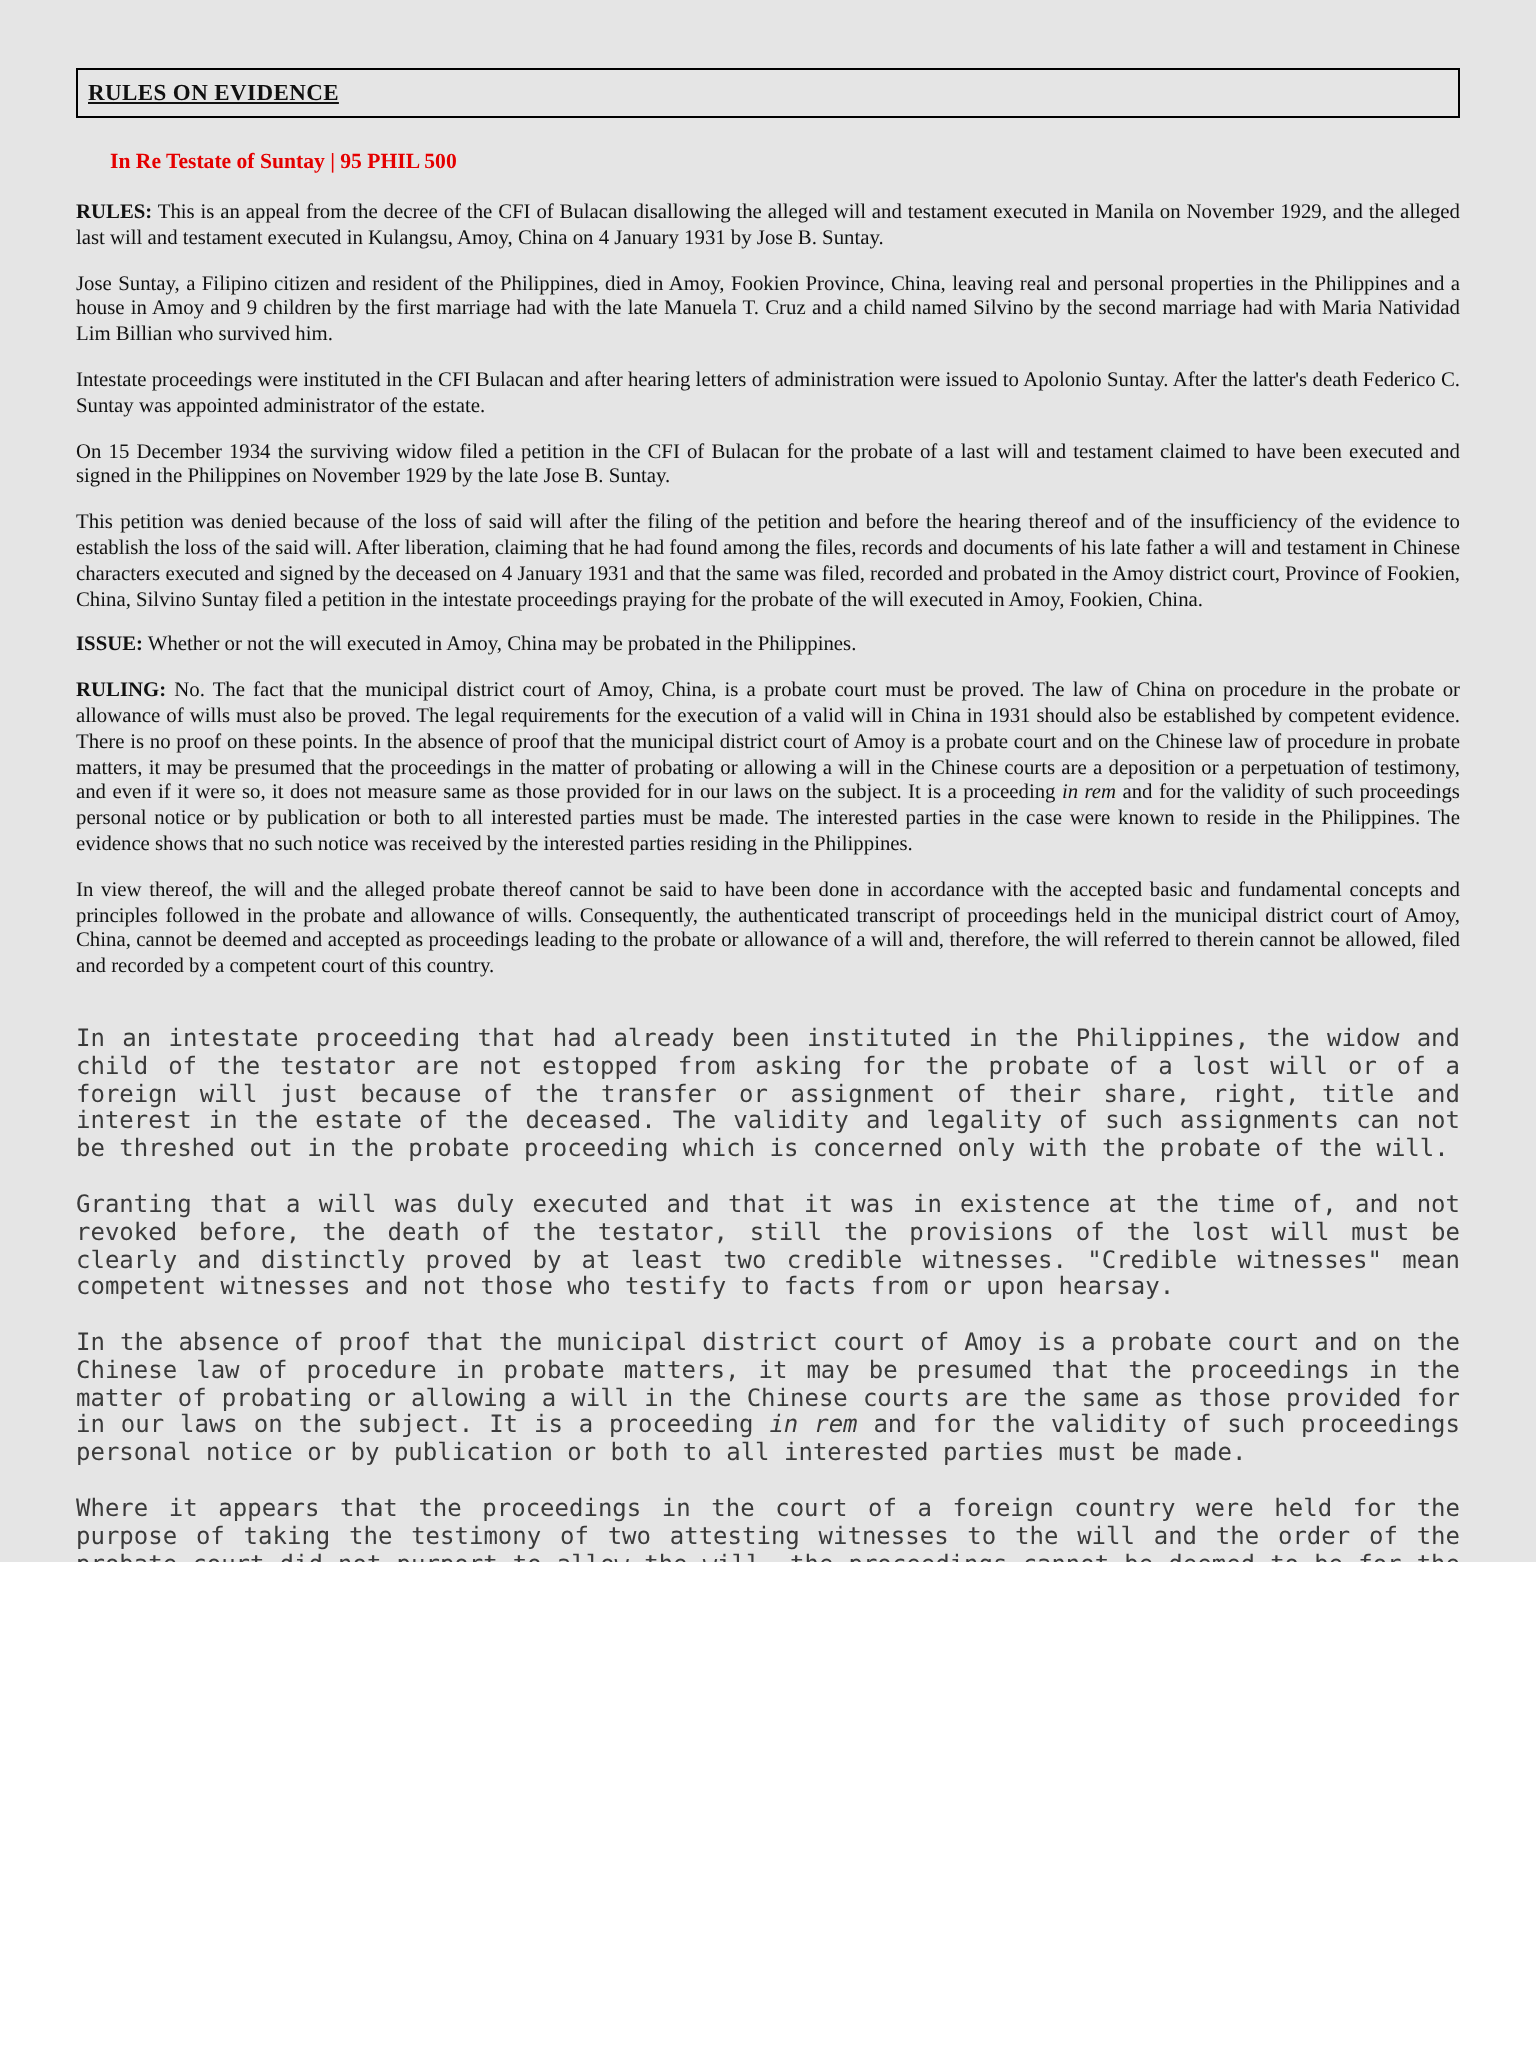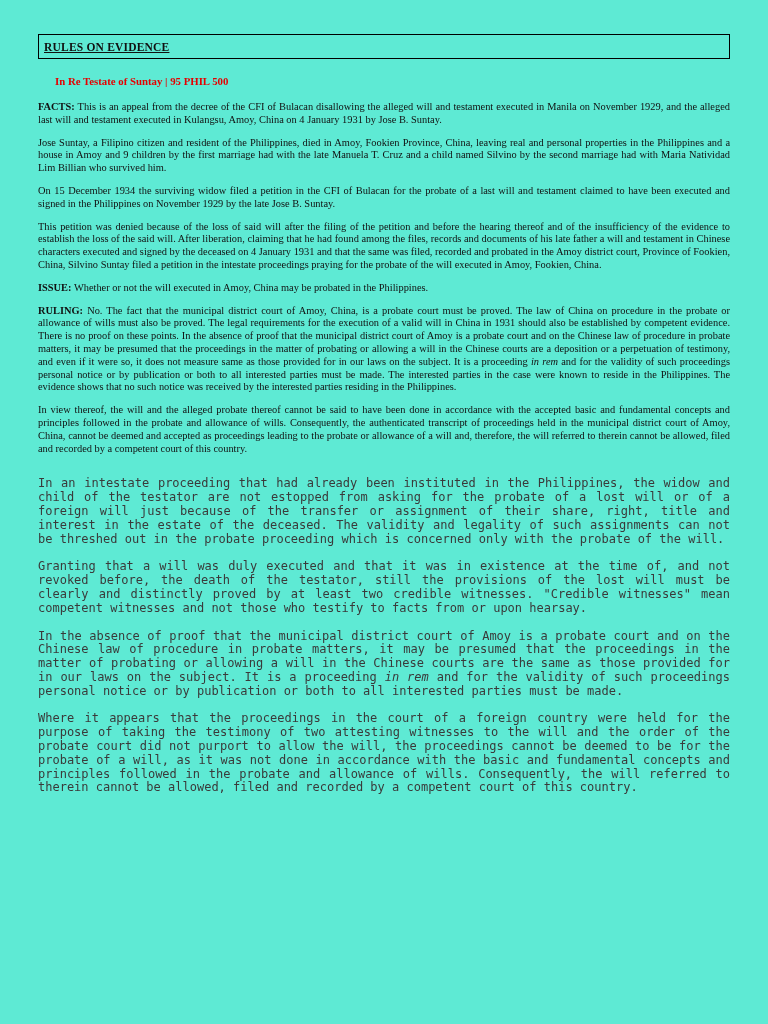--- a/index.html
+++ b/index.html
@@ -3,24 +3,24 @@
 <meta charset="utf-8">
 <style>
   html, body {
     margin: 0;
     padding: 0;
     background: #ffffff;
   }
   .doc-page {
     position: relative;
     width: 768px;
-    height: 1024px;
+    height: 781px;
     box-sizing: border-box;
     padding: 34px 38px 30px 38px;
-    background: #5eead4;
+    background: #e5e5e5;
     font-family: "Liberation Serif", serif;
     color: #111111;
     overflow: hidden;
   }
   .header-box {
     border: 1px solid #000000;
     padding: 2px 5px 3px 5px;
     margin-bottom: 16px;
   }
   .header-title {
@@ -60,24 +60,25 @@
 <body>
 
 <div class="doc-page">
 
   <div class="header-box">
     <span class="header-title">RULES ON EVIDENCE</span>
   </div>
 
   <div class="case-title" style="color: rgb(229, 0, 0); margin-left: 17px;">In Re Testate of Suntay | 95 PHIL 500</div>
 
-  <p class="serif-para"><b>FACTS:</b> <span>This is an appeal from the decree of the CFI of Bulacan disallowing the alleged will and testament executed in Manila on November 1929, and the alleged last will and testament executed in Kulangsu, Amoy, China on 4 January 1931 by Jose B. Suntay.</span></p>
+  <p class="serif-para"><b>RULES:</b> <span>This is an appeal from the decree of the CFI of Bulacan disallowing the alleged will and testament executed in Manila on November 1929, and the alleged last will and testament executed in Kulangsu, Amoy, China on 4 January 1931 by Jose B. Suntay.</span></p>
 
   <p class="serif-para">Jose Suntay, a Filipino citizen and resident of the Philippines, died in Amoy, Fookien Province, China, leaving real and personal properties in the Philippines and a house in Amoy and 9 children by the first marriage had with the late Manuela T. Cruz and a child named Silvino by the second marriage had with Maria Natividad Lim Billian who survived him.</p>
 
+  <p class="serif-para">Intestate proceedings were instituted in the CFI Bulacan and after hearing letters of administration were issued to Apolonio Suntay. After the latter's death Federico C. Suntay was appointed administrator of the estate.</p>
 
   <p class="serif-para">On 15 December 1934 the surviving widow filed a petition in the CFI of Bulacan for the probate of a last will and testament claimed to have been executed and signed in the Philippines on November 1929 by the late Jose B. Suntay.</p>
 
   <p class="serif-para">This petition was denied because of the loss of said will after the filing of the petition and before the hearing thereof and of the insufficiency of the evidence to establish the loss of the said will. After liberation, claiming that he had found among the files, records and documents of his late father a will and testament in Chinese characters executed and signed by the deceased on 4 January 1931 and that the same was filed, recorded and probated in the Amoy district court, Province of Fookien, China, Silvino Suntay filed a petition in the intestate proceedings praying for the probate of the will executed in Amoy, Fookien, China.</p>
 
   <p class="serif-para"><b>ISSUE:</b> <span>Whether or not the will executed in Amoy, China may be probated in the Philippines.</span></p>
 
   <p class="serif-para"><b>RULING:</b> <span>No. The fact that the municipal district court of Amoy, China, is a probate court must be proved. The law of China on procedure in the probate or allowance of wills must also be proved. The legal requirements for the execution of a valid will in China in 1931 should also be established by competent evidence. There is no proof on these points. In the absence of proof that the municipal district court of Amoy is a probate court and on the Chinese law of procedure in probate matters, it may be presumed that the proceedings in the matter of probating or allowing a will in the Chinese courts are a deposition or a perpetuation of testimony, and even if it were so, it does not measure same as those provided for in our laws on the subject. It is a proceeding </span><i>in rem</i><span> and for the validity of such proceedings personal notice or by publication or both to all interested parties must be made. The interested parties in the case were known to reside in the Philippines. The evidence shows that no such notice was received by the interested parties residing in the Philippines.</span></p>
 
   <p class="serif-para">In view thereof, the will and the alleged probate thereof cannot be said to have been done in accordance with the accepted basic and fundamental concepts and principles followed in the probate and allowance of wills. Consequently, the authenticated transcript of proceedings held in the municipal district court of Amoy, China, cannot be deemed and accepted as proceedings leading to the probate or allowance of a will and, therefore, the will referred to therein cannot be allowed, filed and recorded by a competent court of this country.</p>

